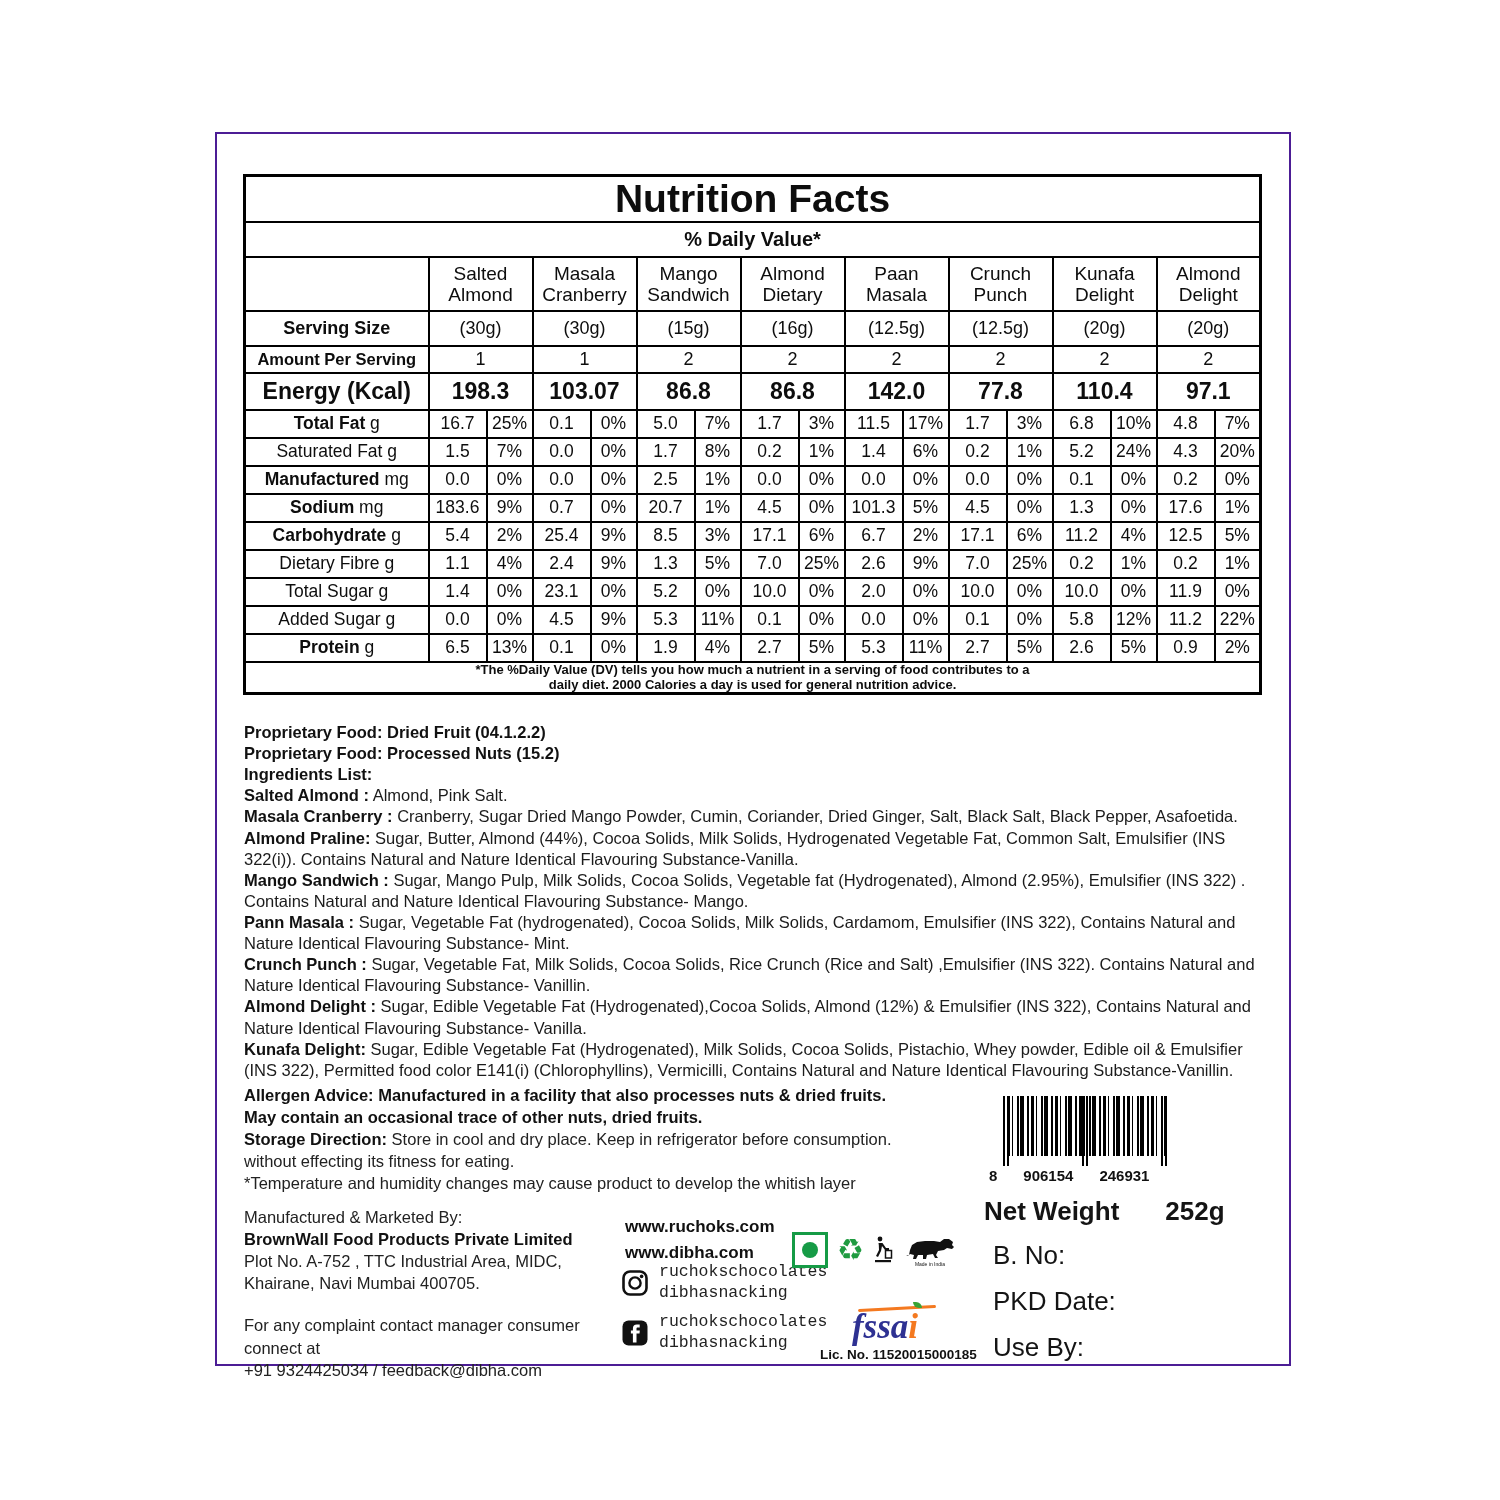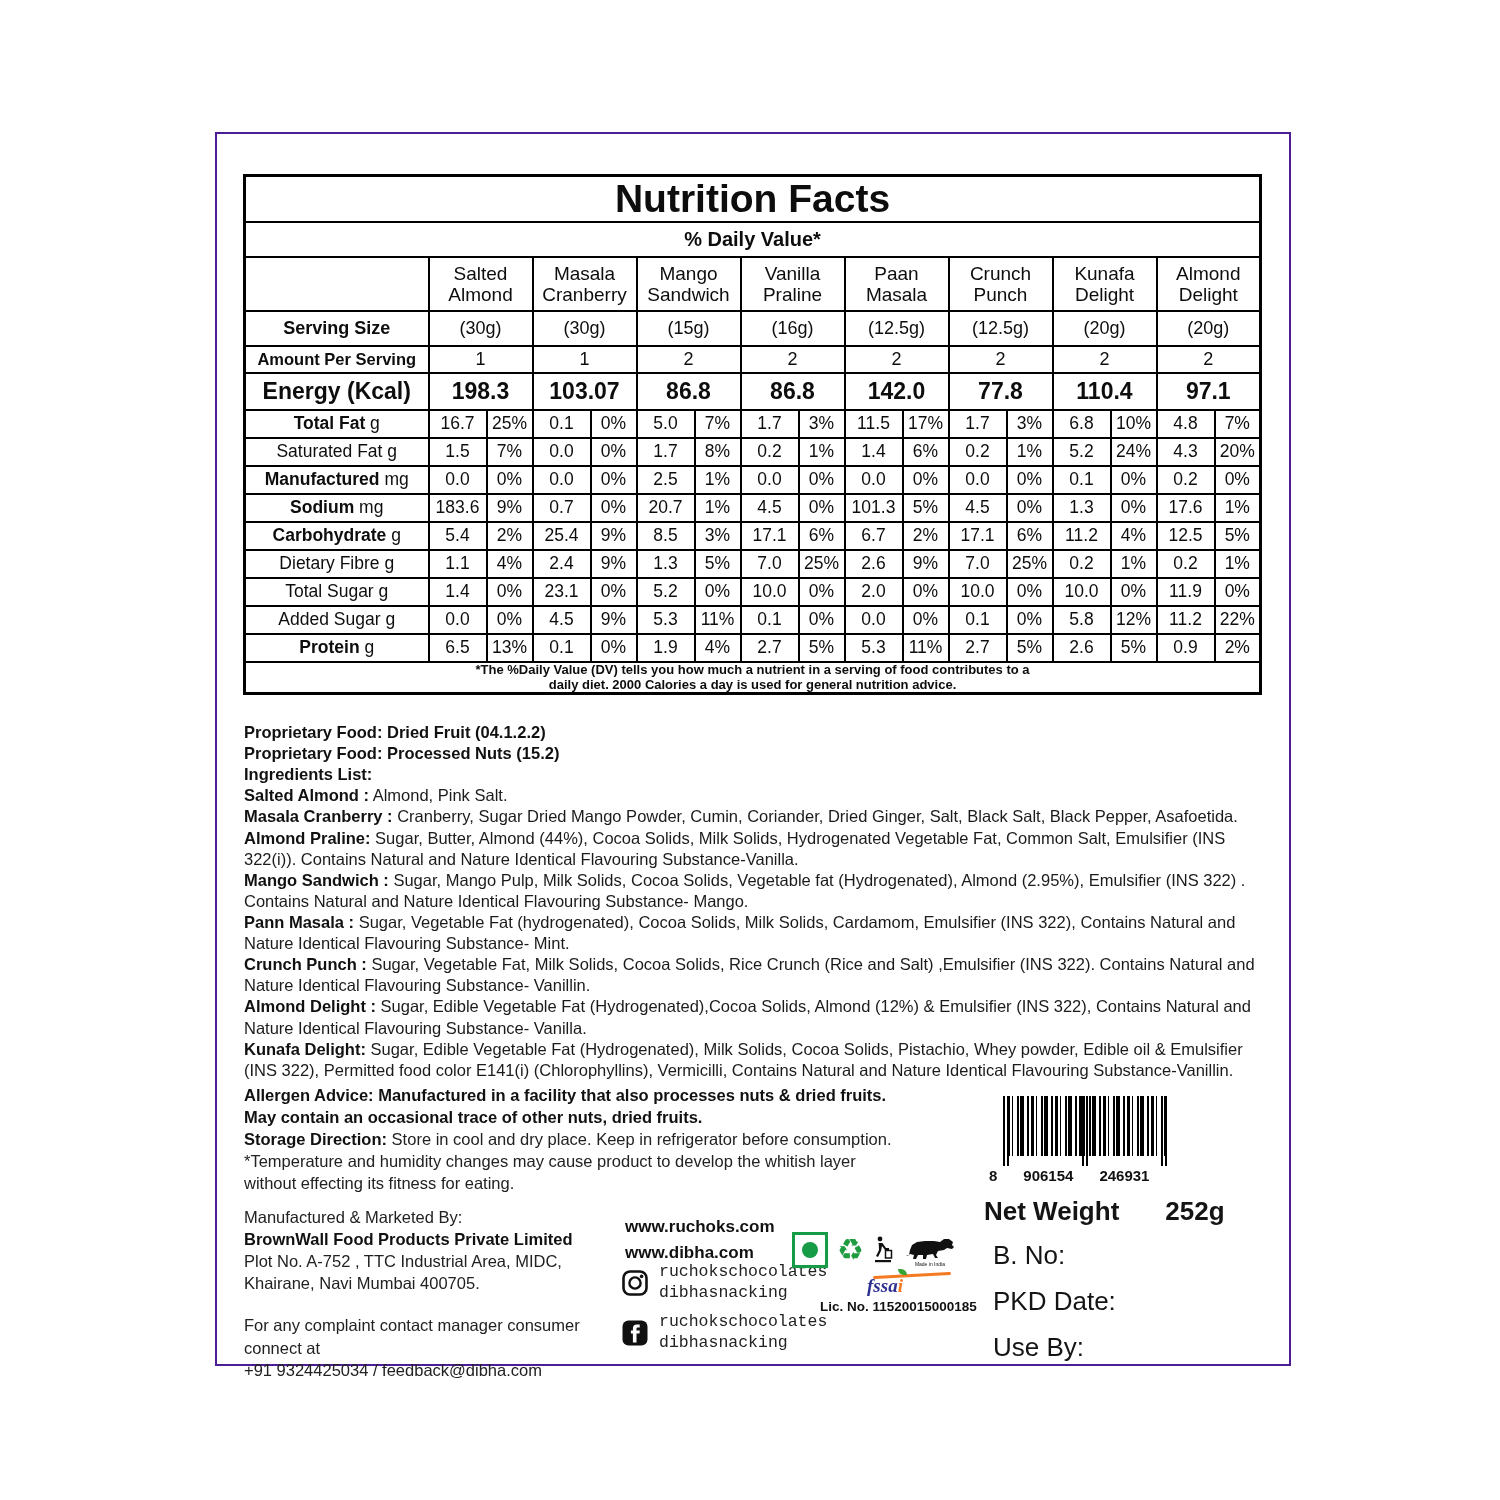--- a/index.html
+++ b/index.html
@@ -49,21 +49,21 @@
   .soc-txt{font-size:16.5px;line-height:1.25;color:#222;font-family:Liberation Mono, monospace;}
 
   #certs{position:absolute;left:575px;top:1096px;width:200px;}
   .cert-row{display:flex;align-items:center;gap:9px;height:40px;}
   .veg-mark{width:30px;height:30px;border:3px solid #169b46;display:flex;align-items:center;justify-content:center;}
   .veg-dot{width:16px;height:16px;border-radius:50%;background:#169b46;}
   .recycle{font-size:30px;color:#1f9b40;line-height:1;}
   .mii{display:flex;flex-direction:column;align-items:center;}
   .mii-cap,.tidy-cap{font-size:5px;color:#111;margin-top:1px;white-space:nowrap;}
   .fssai-wrap{margin-top:6px;margin-left:28px;width:130px;text-align:center;}
-  .fssai-logo{font-family:"Liberation Serif",serif;font-style:italic;font-weight:bold;font-size:19px;color:#2e3192;position:relative;display:inline-block;line-height:1;}
+  .fssai-logo{font-family:"Liberation Serif",serif;font-style:italic;font-weight:bold;font-size:35px;color:#2e3192;position:relative;display:inline-block;line-height:1;margin-top:33px;}
   .fssai-logo .fi{color:#f47920;}
   .fssai-logo .swoosh{position:absolute;left:6px;top:-2px;width:78px;height:3px;background:#f47920;border-radius:2px;transform:rotate(-3deg);}
   .fssai-logo .leaf{position:absolute;right:-4px;top:-7px;width:9px;height:6px;background:#3aa335;border-radius:0 8px 0 8px;}
   .fssai-lic{font-size:13.5px;font-weight:bold;color:#111;margin-top:3px;white-space:nowrap;}
 
   
   #barcode{position:absolute;left:772px;top:962px;width:190px;}
   .bars{position:relative;width:164px;height:60px;margin-left:14px;
     background:repeating-linear-gradient(90deg,#000 0 2px,#fff 2px 4px,#000 4px 7px,#fff 7px 9px,#000 9px 10px,#fff 10px 14px,#000 14px 16px,#fff 16px 17px,#000 17px 21px,#fff 21px 24px);}
   .bars .g{position:absolute;top:0;width:2px;height:70px;background:#000;}
@@ -112,21 +112,21 @@
         <tr class="r-dv">
           <td colspan="17">% Daily Value*</td>
         </tr>
       </tbody>
       <tbody id="nf-mid">
           <tr class="r-head">
             <td class="nm"></td>
             <td colspan="2">Salted Almond</td>
             <td colspan="2">Masala Cranberry</td>
             <td colspan="2">Mango Sandwich</td>
-            <td colspan="2">Vanilla Praline</td>
+            <td colspan="2">Almond Dietary</td>
             <td colspan="2">Paan Masala</td>
             <td colspan="2">Crunch Punch</td>
             <td colspan="2">Kunafa Delight</td>
             <td colspan="2">Almond Delight</td>
           </tr>
           <tr class="r-serv">
             <td class="nm b">Serving Size</td>
             <td colspan="2">(30g)</td>
             <td colspan="2">(30g)</td>
             <td colspan="2">(15g)</td>
@@ -351,22 +351,22 @@
         <p class="ing"><b>Pann Masala :</b><span> Sugar, Vegetable Fat (hydrogenated), Cocoa Solids, Milk Solids, Cardamom,  Emulsifier (INS 322), Contains Natural and Nature Identical Flavouring Substance- Mint.</span></p>
         <p class="ing"><b>Crunch Punch :</b><span> Sugar, Vegetable Fat, Milk Solids, Cocoa Solids, Rice Crunch (Rice and Salt) ,Emulsifier (INS 322). Contains Natural and Nature Identical Flavouring Substance- Vanillin.</span></p>
         <p class="ing"><b>Almond Delight :</b><span> Sugar, Edible Vegetable Fat (Hydrogenated),Cocoa Solids, Almond (12%) &amp; Emulsifier (INS 322), Contains Natural and Nature Identical Flavouring Substance- Vanilla.</span></p>
         <p class="ing"><b>Kunafa Delight:</b><span> Sugar, Edible Vegetable Fat (Hydrogenated), Milk Solids, Cocoa Solids, Pistachio, Whey powder, Edible oil &amp; Emulsifier (INS 322), Permitted food color E141(i) (Chlorophyllins), Vermicilli, Contains Natural and Nature Identical Flavouring Substance-Vanillin.</span></p>
       </div>
 
     <div id="allergen">
         <p class="al b"><b>Allergen Advice:</b><span> Manufactured in a facility that also processes nuts &amp; dried fruits.</span></p>
         <p class="al b"><span>May contain an occasional trace of other nuts, dried fruits.</span></p>
         <p class="al"><b>Storage Direction:</b><span> Store in cool and dry place. Keep in refrigerator before consumption.</span></p>
+        <p class="al"><span>without effecting its fitness for eating.</span></p>
         <p class="al"><span>*Temperature and humidity changes may cause product to develop the whitish layer</span></p>
-        <p class="al"><span>without effecting its fitness for eating.</span></p>
       </div>
 
     <div id="mfg">
       <p>Manufactured &amp; Marketed By:</p>
       <p class="b">BrownWall Food Products Private Limited</p>
       <p>Plot No. A-752 , TTC Industrial Area, MIDC,</p>
       <p>Khairane, Navi Mumbai 400705.</p>
       <div class="gap"></div>
       <p>For any complaint contact manager consumer connect at</p>
       <p>+91 9324425034 / feedback@dibha.com</p>

